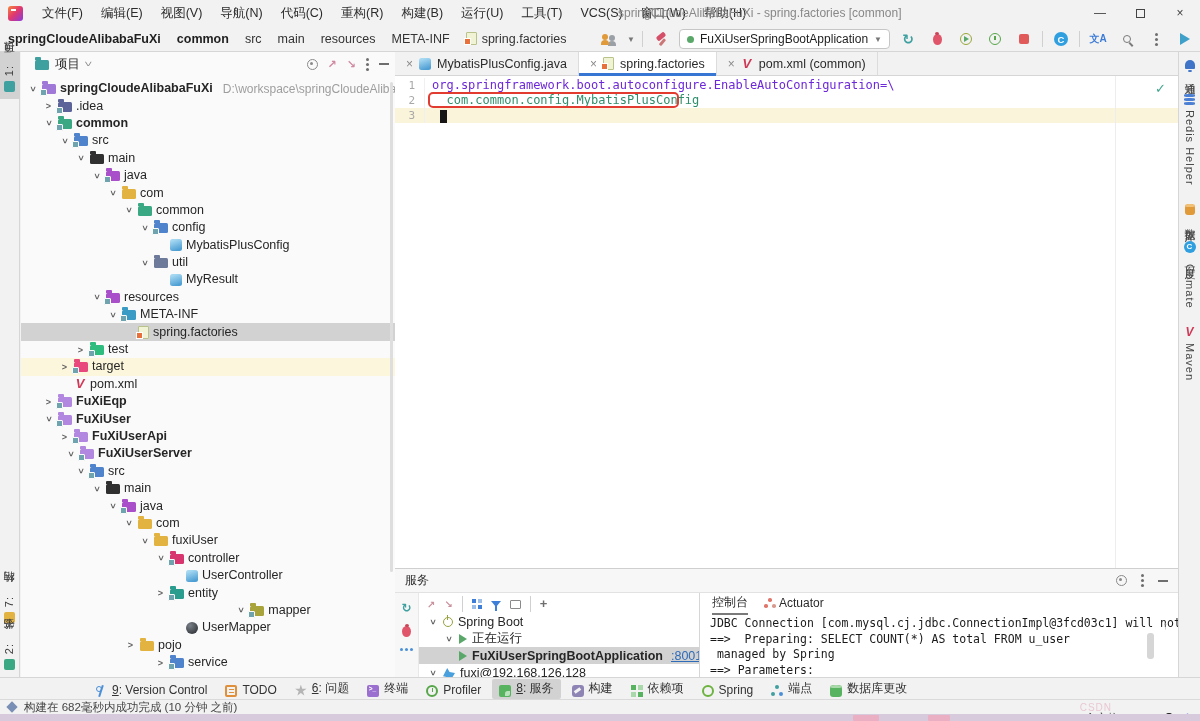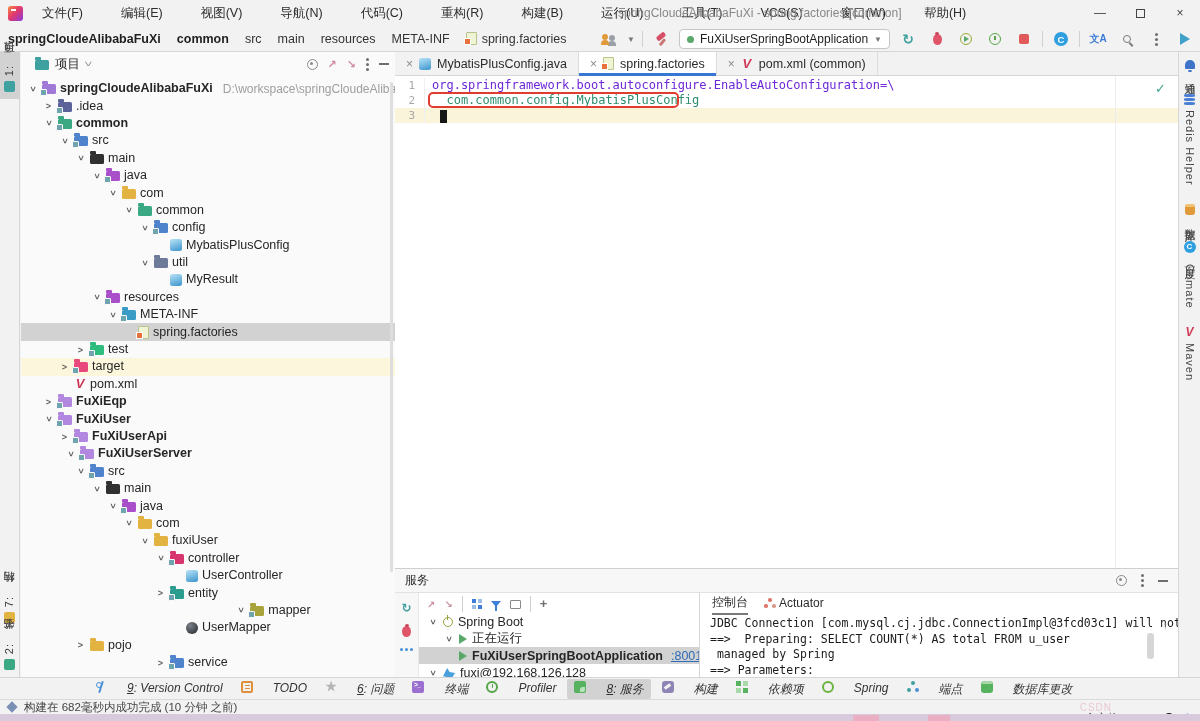--- a/index.html
+++ b/index.html
@@ -154,21 +154,21 @@
   .bell::after { content:""; position:absolute; left:3px; bottom:-3px; width:4px; height:2.5px; border-radius:50%; background:#3f74c9; }
   .redis-ic { width:11px; height:11px; display:flex; flex-direction:column; gap:1.5px; flex:none; }
   .redis-ic i { height:2.5px; border-radius:40%; background:#4a7fd4; }
   .dbcyl { width:10px; height:11px; background:#e09a3a; border-radius:4px 4px 3px 3px; position:relative; flex:none; }
   .dbcyl::before { content:""; position:absolute; left:0; top:0; width:10px; height:3.5px; border-radius:50%; background:#f2c178; }
   .comate.small { width:12px; height:12px; font-size:8px; }
   .mavenV.rs { font-size:12px; }
 
   
   #bottom-bar { left:0; top:677px; width:1200px; height:22px; background:#f2f2f2; border-top:1px solid #d6d6d6; display:flex; align-items:center; padding-left:88px; gap:4px; }
-  .bb-item { display:flex; align-items:flex-start; gap:20px; padding:2px 7px; font-size:12px; color:#333; border-radius:2px; white-space:nowrap; height:20px;font-style:italic; }
+  .bb-item { display:flex; align-items:flex-end; gap:5px; padding:2px 7px; font-size:12px; color:#333; border-radius:2px; white-space:nowrap; height:20px; }
   .bb-item.sel { background:#d2d2d2; }
   .bb-item .num { text-decoration:underline; }
   .mi { width:12px; height:12px; flex:none; position:relative; border-radius:2px; }
   .mi.vcs::before { content:""; position:absolute; left:5px; top:0; width:2px; height:12px; background:#4a8fd8; transform:rotate(18deg); }
   .mi.vcs::after { content:""; position:absolute; left:1px; top:1px; width:4px; height:4px; border:1.6px solid #4a8fd8; border-radius:50%; }
   .mi.todo { border:2px solid #e08f3a; }
   .mi.todo::after { content:""; position:absolute; left:2px; top:2px; width:5px; height:1.6px; background:#e08f3a; box-shadow:0 3px 0 #e08f3a; }
   .mi.problems { background:#b5b5b5; clip-path:polygon(50% 0,61% 35%,98% 35%,68% 57%,79% 91%,50% 70%,21% 91%,32% 57%,2% 35%,39% 35%); }
   .mi.terminal { background:#9a6fd0; }
   .mi.terminal::after { content:">_"; position:absolute; left:1.5px; top:0.5px; color:#fff; font-size:6.5px; font-weight:700; }
@@ -201,21 +201,21 @@
   
   #bottom-strip { left:0; top:714px; width:1200px; height:7px; background:#d7cadc; }
   .wm-blob { position:absolute; background:#efa8bd; opacity:.8; border-radius:1px; }
   #wm-text { position:absolute; right:88px; top:702px; color:#e3a4b8; opacity:.55; font-size:10px; letter-spacing:1px; }
 </style>
 </head>
 <body>
 
 <div id="titlebar" class="abs">
   <span class="logo"></span>
-  <span id="menubar" style="display:flex;gap:20px;">
+  <span id="menubar" style="display:flex;">
       <span class="menu-item">文件(F)</span>
       <span class="menu-item">编辑(E)</span>
       <span class="menu-item">视图(V)</span>
       <span class="menu-item">导航(N)</span>
       <span class="menu-item">代码(C)</span>
       <span class="menu-item">重构(R)</span>
       <span class="menu-item">构建(B)</span>
       <span class="menu-item">运行(U)</span>
       <span class="menu-item">工具(T)</span>
       <span class="menu-item">VCS(S)</span>
@@ -488,21 +488,21 @@
       <div class="trow" style="padding-left: 134px; justify-content: center;">
         <span class="chev d"></span>
         <span class="fold badge" style="--c: #a8a33a;"></span>
         <span class="lbl">mapper</span>
       </div>
       <div class="trow" style="padding-left: 150px;">
         <span class="chev"></span>
         <span class="sphere"></span>
         <span class="lbl">UserMapper</span>
       </div>
-      <div class="trow" style="padding-left: 54px;">
+      <div class="trow" style="padding-left: 104px;">
         <span class="chev r"></span>
         <span class="fold" style="--c: #e3b341;"></span>
         <span class="lbl">pojo</span>
       </div>
       <div class="trow" style="padding-left: 134px;">
         <span class="chev r"></span>
         <span class="fold badge" style="--c: #4f83cc;"></span>
         <span class="lbl">service</span>
       </div>
     </div>

